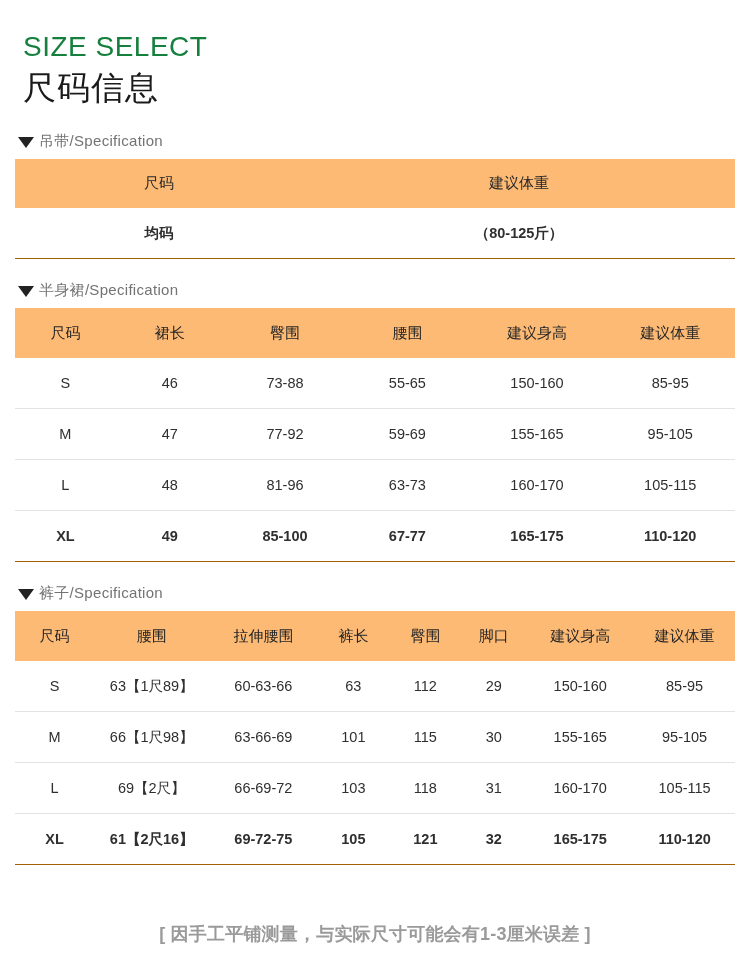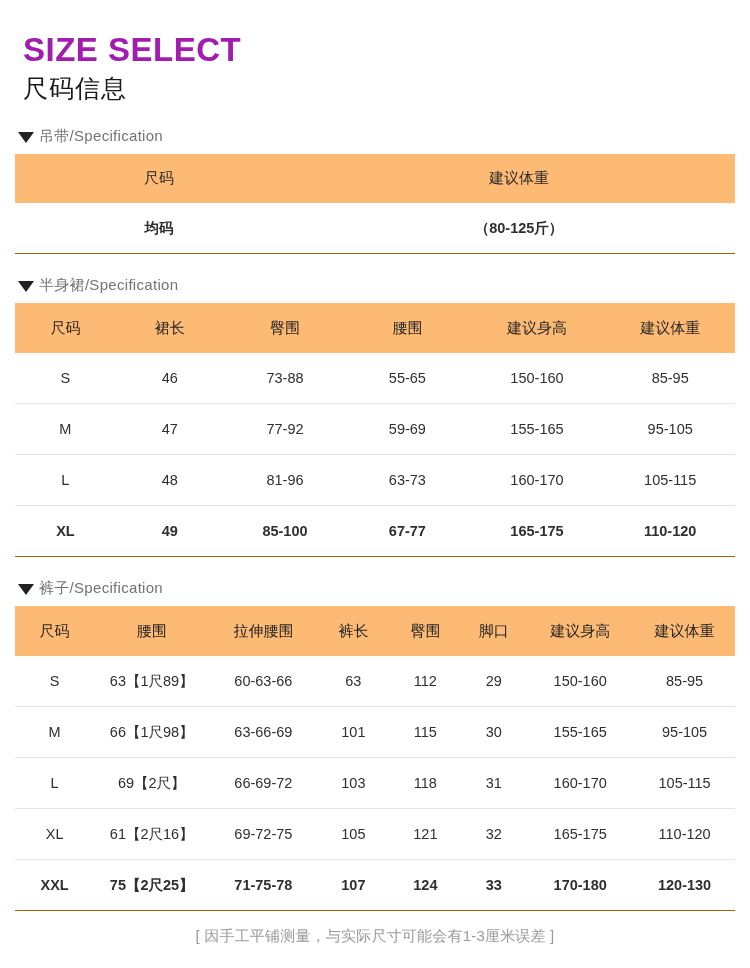--- a/index.html
+++ b/index.html
@@ -19,28 +19,28 @@
     height: 968px;
     position: relative;
     box-sizing: border-box;
     padding: 0 15px;
   }
   .title-block {
     padding-top: 30px;
     padding-left: 8px;
   }
   .title-en {
+    font-size: 28px;
+    font-weight: normal;
+    letter-spacing: 0.5px;
+    color: #15803d;
+    line-height: 1.2;
+  }
+  .title-cn {
     font-size: 33px;
-    font-weight: bold;
-    letter-spacing: 0.5px;
-    color: #a21caf;
-    line-height: 1.2;
-  }
-  .title-cn {
-    font-size: 25px;
     color: #1a1a1a;
     line-height: 1.35;
     margin-top: 2px;
     letter-spacing: 1px;
   }
   .section {
     margin-top: 22px;
   }
   .section-head {
     display: flex;
@@ -87,23 +87,24 @@
     font-weight: bold;
   }
   .t-strap thead th { height: 47px; }
   .t-strap tbody td { height: 48px; }
   .footnote {
     position: absolute;
     left: 0;
     right: 0;
     bottom: 22px;
     text-align: center;
-    font-size: 15px;
+    font-size: 18px;
     color: #9a9a9a;
     letter-spacing: 0.2px;
+    font-weight: bold;
   }
 </style>
 </head>
 <body>
 
 <div class="page">
 
   <div class="title-block">
     <div class="title-en">SIZE SELECT</div>
     <div class="title-cn">尺码信息</div>
@@ -257,29 +258,19 @@
         <tr>
           <td>XL</td>
           <td>61【2尺16】</td>
           <td>69-72-75</td>
           <td>105</td>
           <td>121</td>
           <td>32</td>
           <td>165-175</td>
           <td>110-120</td>
         </tr>
-        <tr>
-          <td>XXL</td>
-          <td>75【2尺25】</td>
-          <td>71-75-78</td>
-          <td>107</td>
-          <td>124</td>
-          <td>33</td>
-          <td>170-180</td>
-          <td>120-130</td>
-        </tr>
       </tbody>
     </table>
   </div>
 
   <div class="footnote">[ 因手工平铺测量，与实际尺寸可能会有1-3厘米误差 ]</div>
 
 </div>
 
 </body></html>

